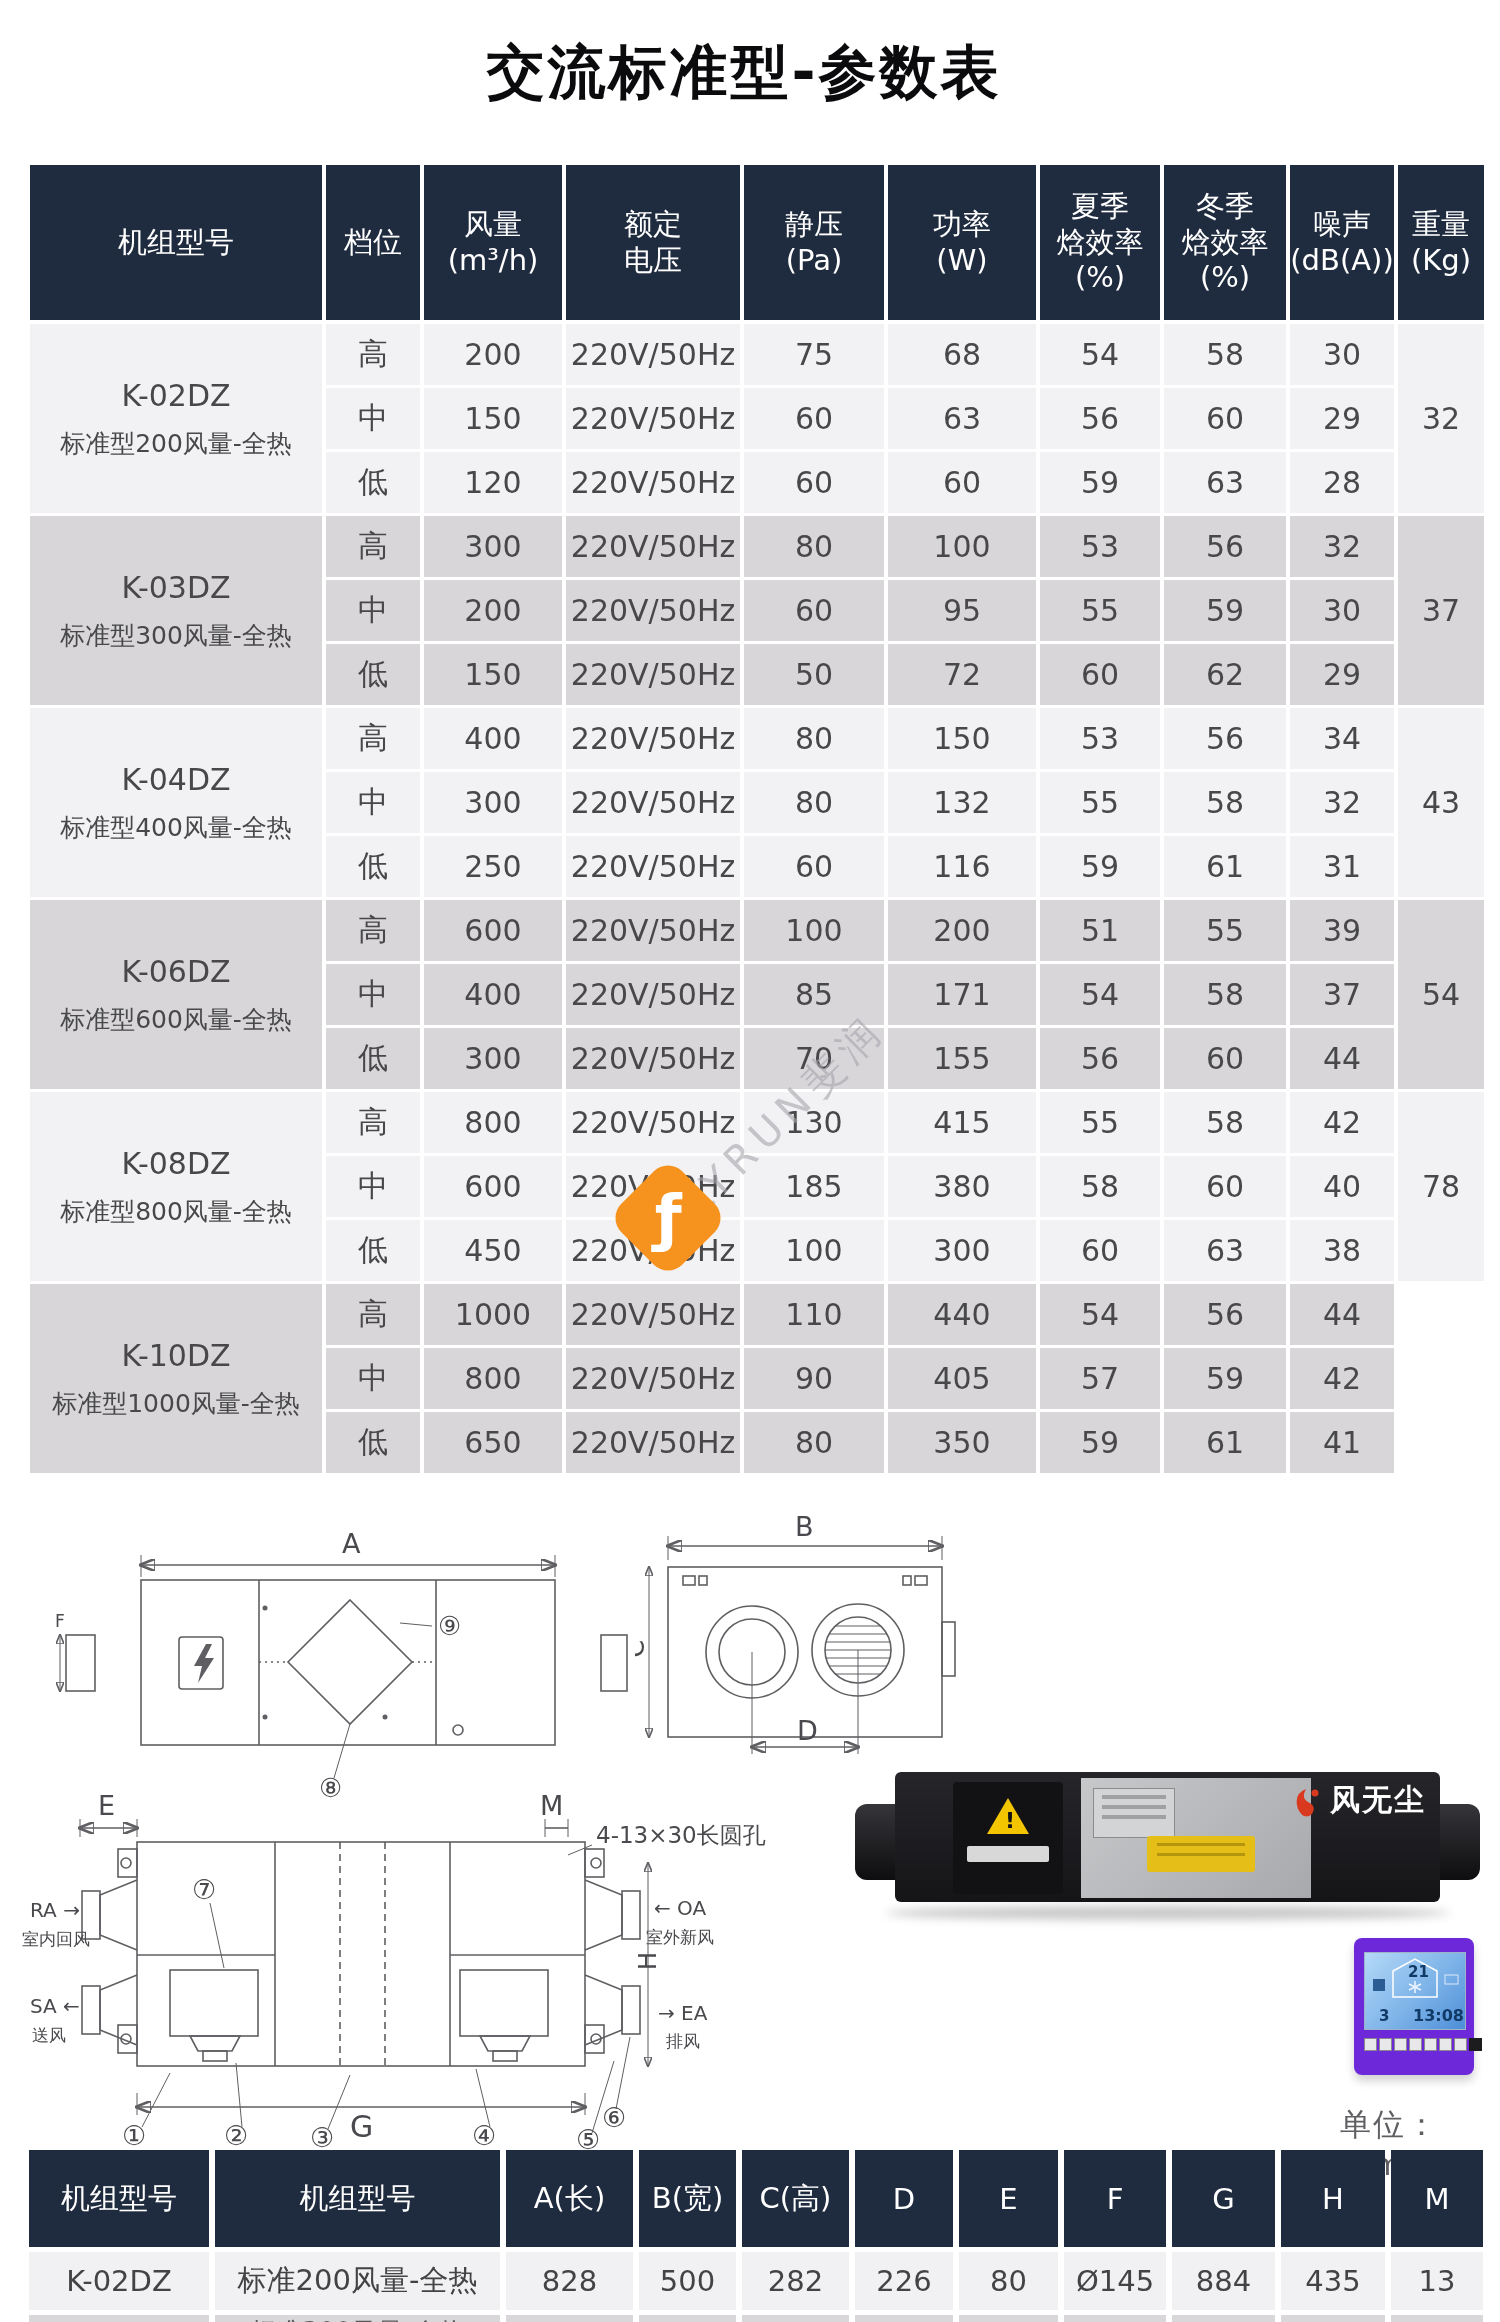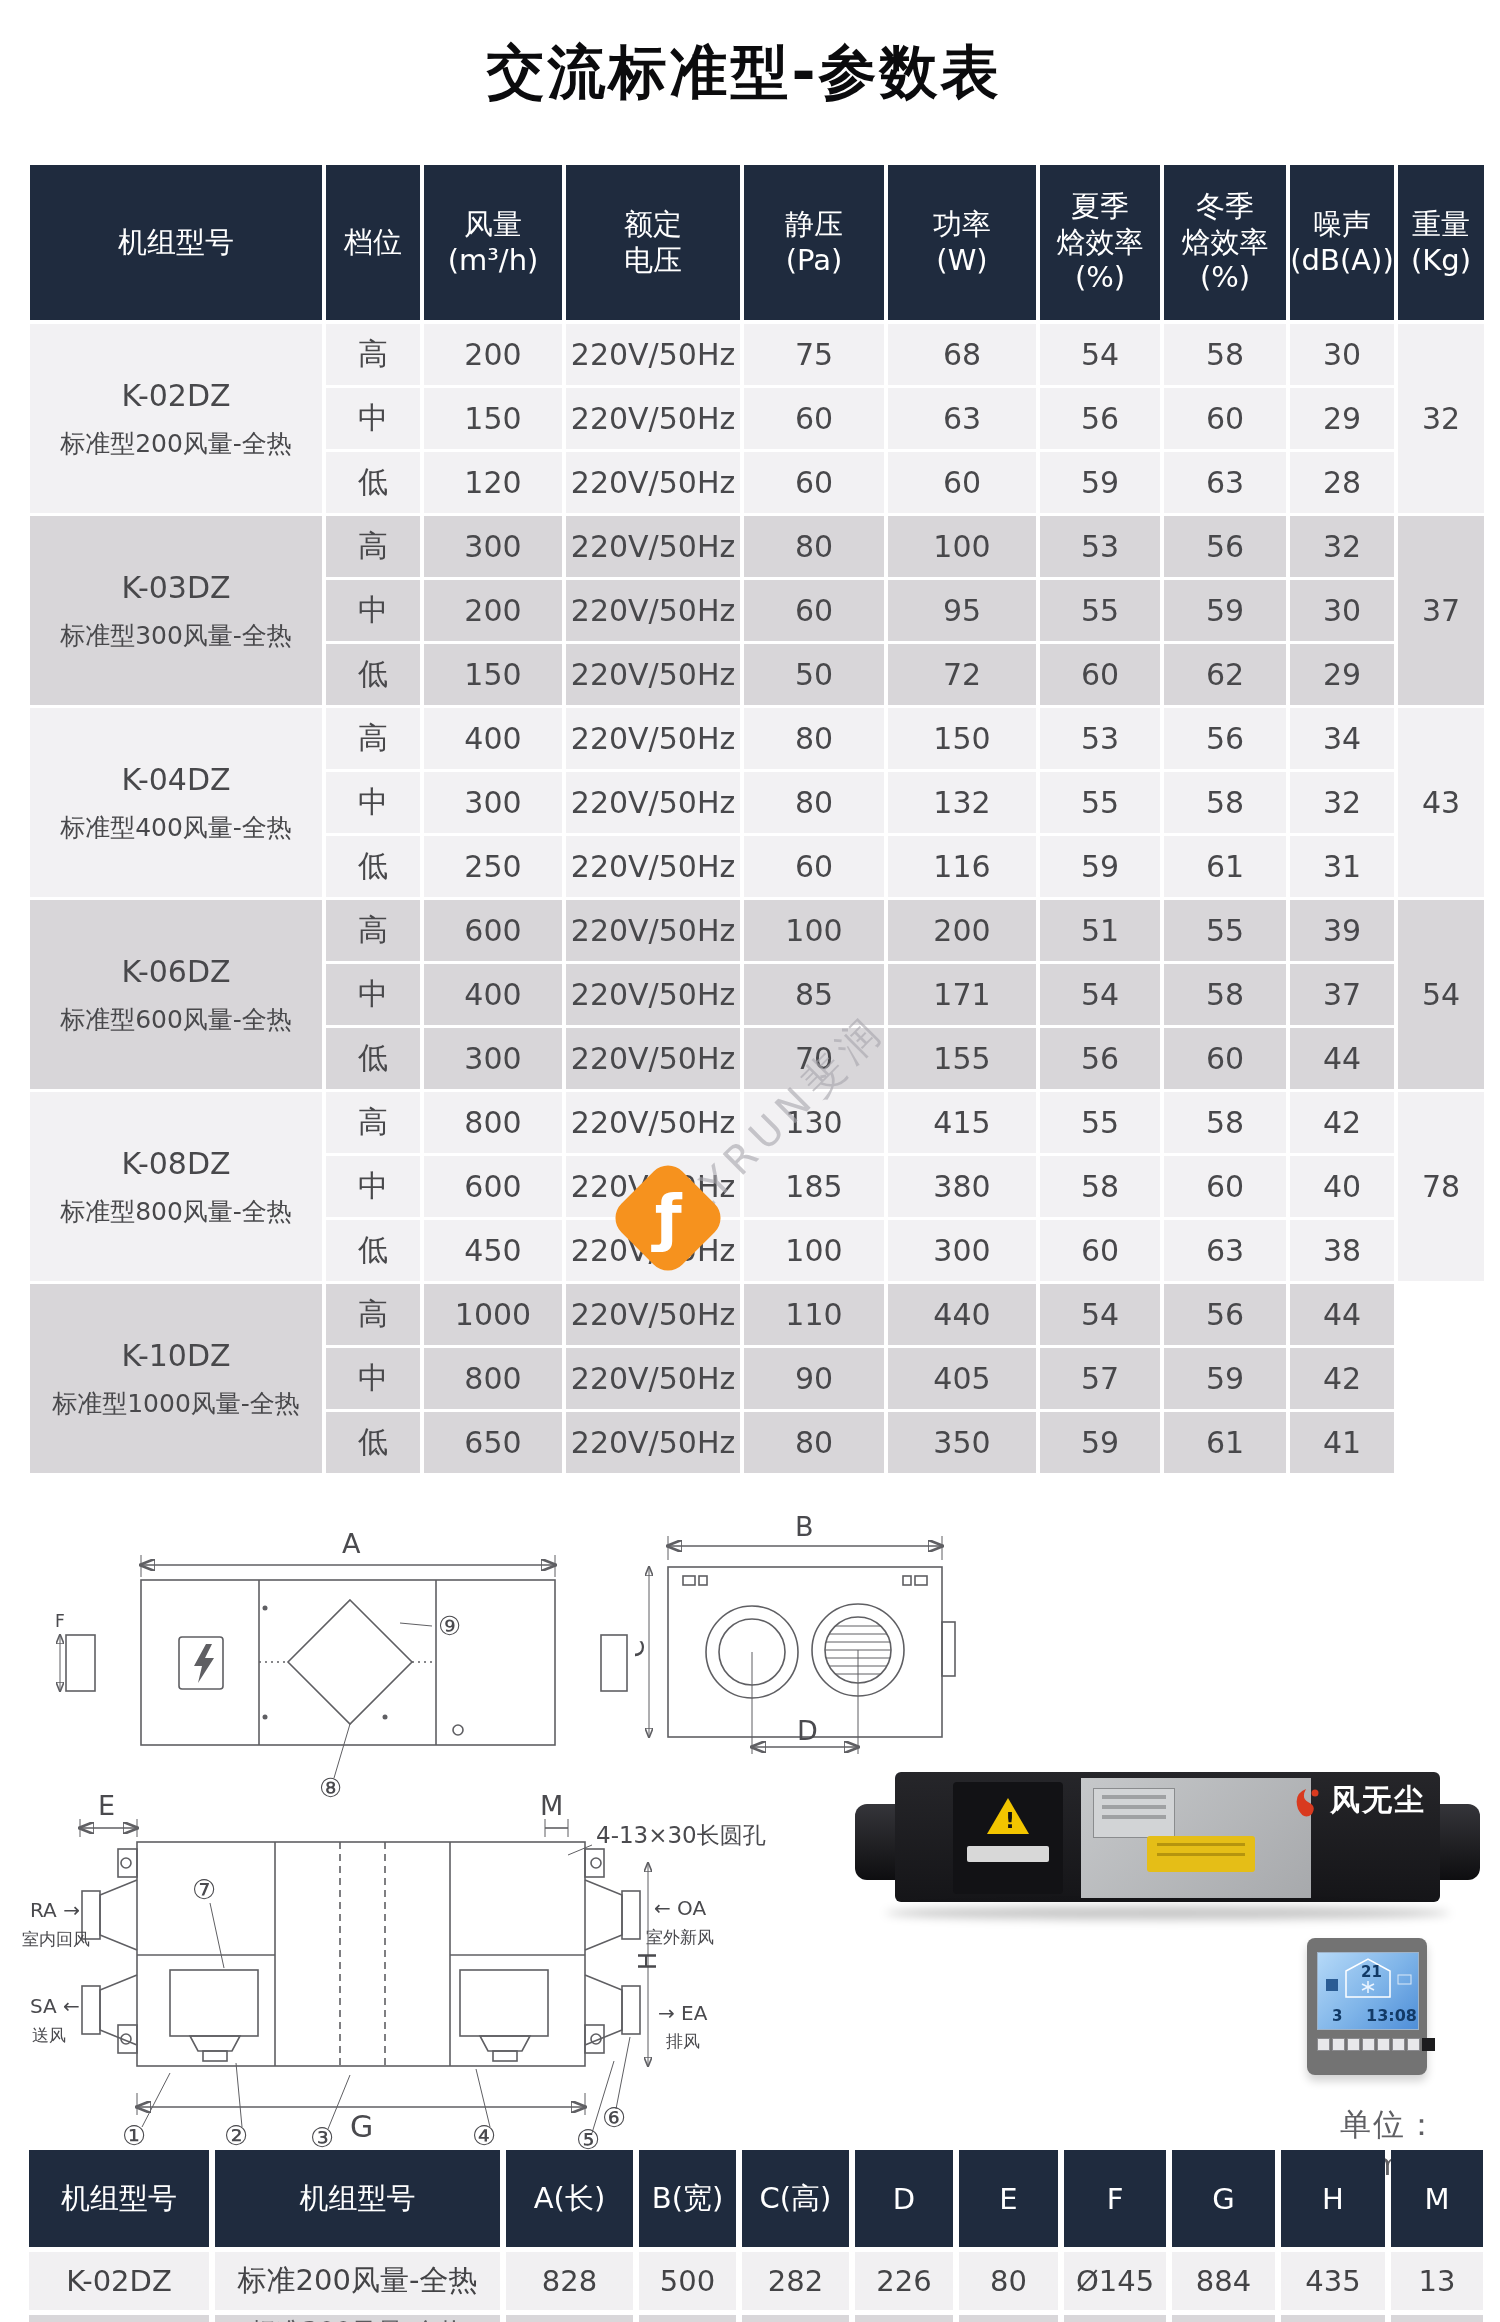--- a/index.html
+++ b/index.html
@@ -57,21 +57,21 @@
   .spec{position:absolute;left:12px;top:10px;width:80px;height:48px;background:#d2d4d6;border:1px solid #8a8c8e;}
   .spec i{display:block;height:4px;margin:6px 8px 0 8px;background:#9fa1a3;}
   .sticker{position:absolute;left:66px;top:58px;width:108px;height:36px;background:#e5be17;border-radius:3px;}
   .sticker i{display:block;height:3px;margin:7px 10px 0 10px;background:#b5940e;}
   .ubrand{position:absolute;right:14px;top:8px;display:flex;align-items:center;gap:6px;}
   .ubrand span{color:#fff;font-size:30px;font-weight:bold;letter-spacing:2px;}
   .ushadow{position:absolute;left:30px;right:30px;bottom:-8px;height:14px;background:rgba(0,0,0,0.22);
            border-radius:50%;filter:blur(5px);}
 
   
-  .thermo{position:absolute;left:1307px;top:1938px;width:120px;height:137px;background:#737373;
+  .thermo{position:absolute;left:1354px;top:1938px;width:120px;height:137px;background:#6d28d9;
           border-radius:8px;box-shadow:0 6px 10px rgba(0,0,0,0.18);}
   .tscreen{position:absolute;left:10px;top:14px;width:100px;height:76px;border:1px solid #9fb3c8;
            background:linear-gradient(135deg,#b5d9f8 0%,#7db3e8 55%,#4e8ed8 100%);}
   .tbtns{position:absolute;left:10px;top:100px;display:flex;gap:2px;}
   .tbtns b{width:11px;height:11px;border:1px solid #8a8a8e;background:#e8e8ea;}
   .tbtns b.solid{background:#1c1c1e;border-color:#1c1c1e;}
 
   .unit-note{position:absolute;left:1340px;top:2104px;font-size:31px;color:#5f5f63;letter-spacing:2px;}
 
   

